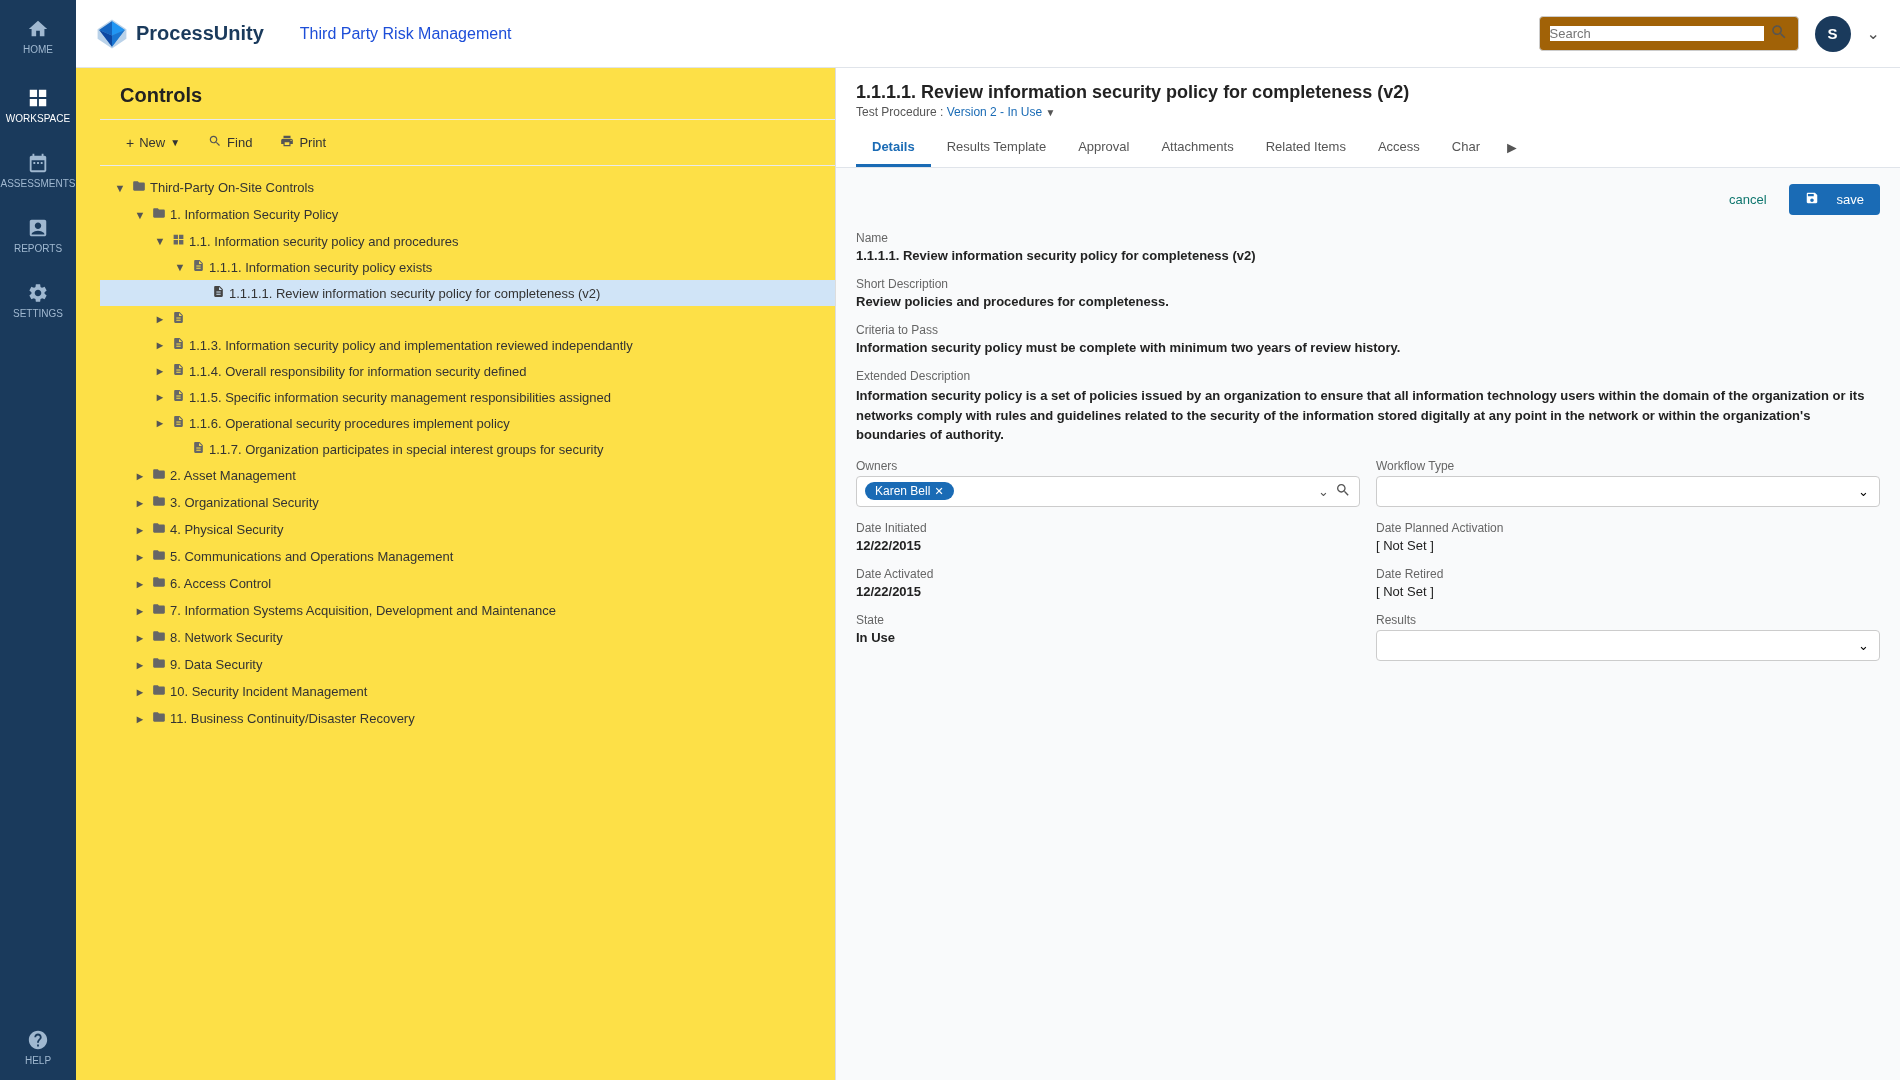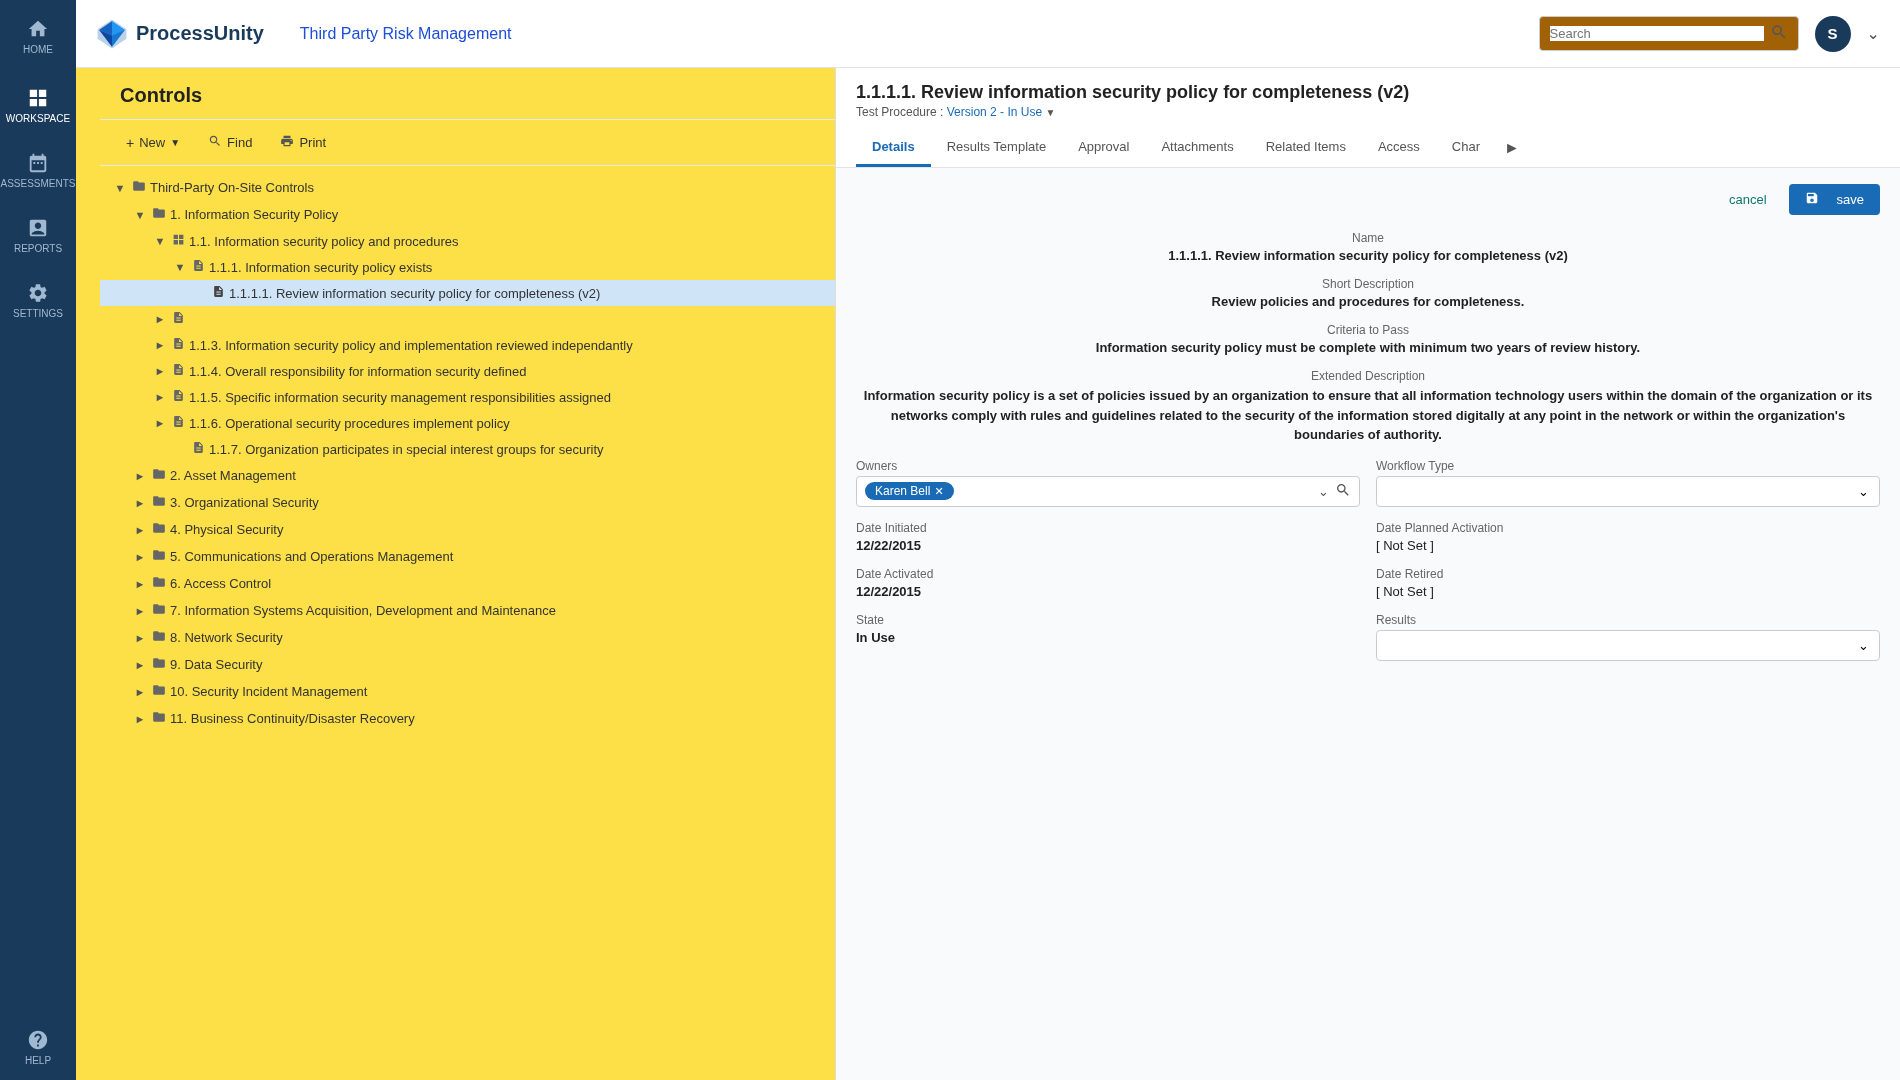--- a/index.html
+++ b/index.html
@@ -272,21 +272,20 @@
       font-size: 13px;
       color: #fff;
       padding: 7px 16px;
       border-radius: 4px;
       display: flex;
       align-items: center;
       gap: 18px;
     }
     .field-section {
       margin-bottom: 14px;
-      text-align: center;
     }
     .field-label {
       font-size: 12px;
       color: #666;
       margin-bottom: 3px;
     }
     .field-value {
       font-size: 13px;
       font-weight: 600;
       color: #222;

